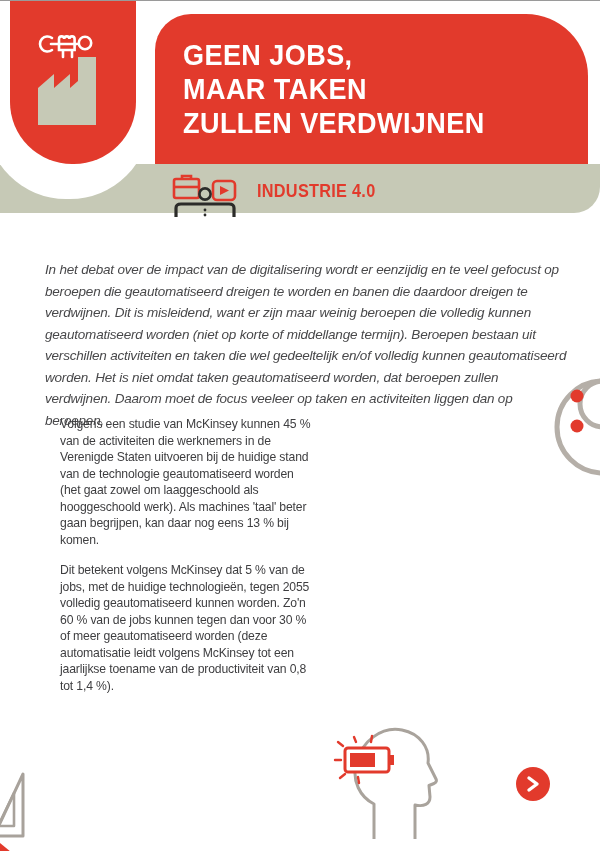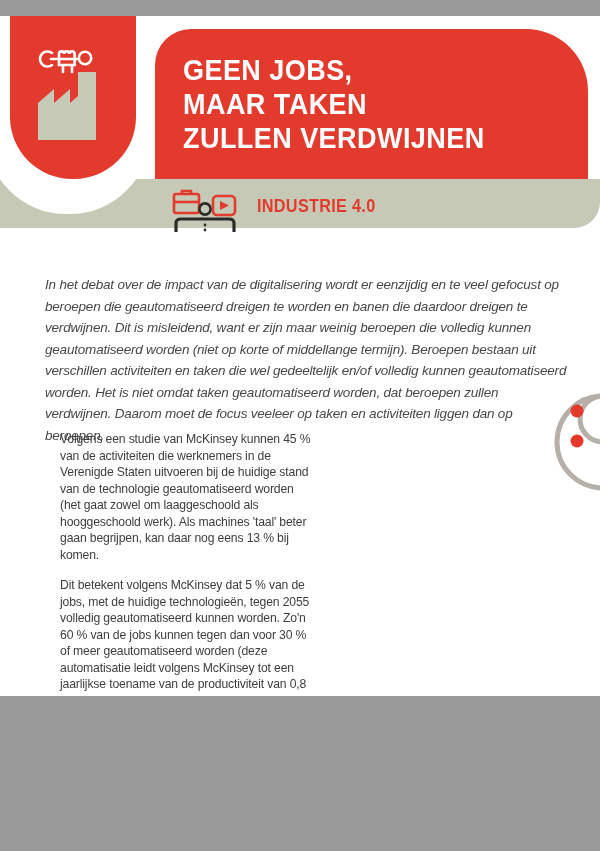--- a/index.html
+++ b/index.html
@@ -1,17 +1,17 @@
 <!DOCTYPE html>
 <html><head>
 <meta charset="utf-8">
 <style>
   html,body{margin:0;padding:0;background:#9a9a9a;}
   .page{
-    position:relative;width:600px;height:680px;margin:16px auto;
+    position:relative;width:600px;height:851px;margin:1px auto;
     background:#ffffff;overflow:hidden;
     font-family:"Liberation Sans","DejaVu Sans",sans-serif;
   }
   
   .sage-band{position:absolute;left:0;top:163px;width:600px;height:49px;
     background:#c6c9b6;border-radius:0 0 26px 0;}
   .white-u{position:absolute;left:-14px;top:-14px;width:164px;height:212px;
     background:#ffffff;border-radius:0 0 80px 80px;}
   .red-banner{position:absolute;left:155px;top:13px;width:433px;height:150px;
     background:#e23a2c;border-radius:36px 62px 0 0;}

